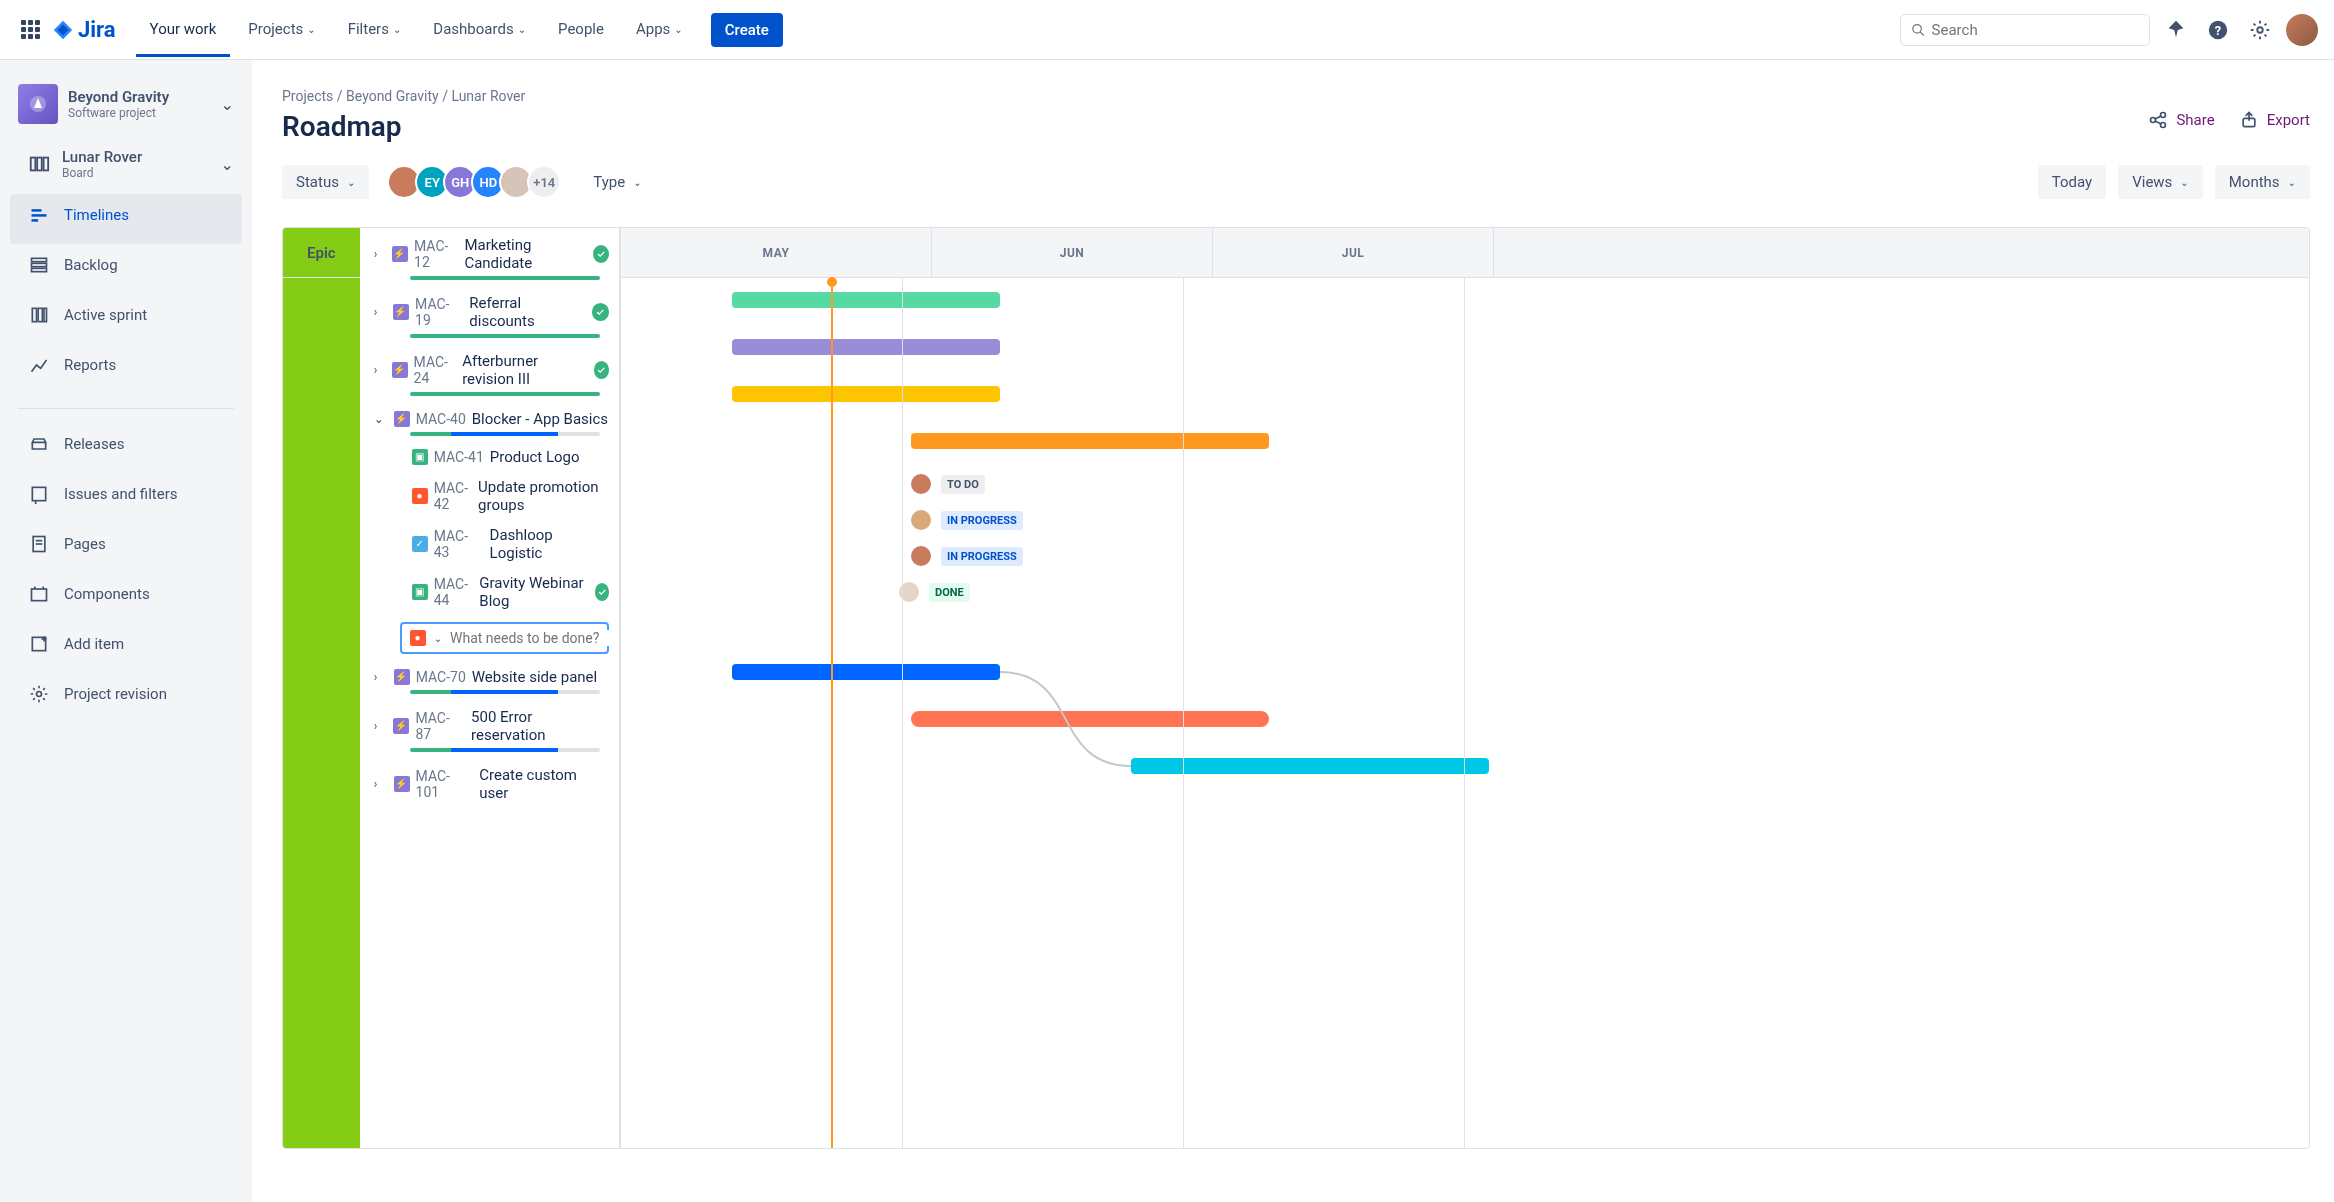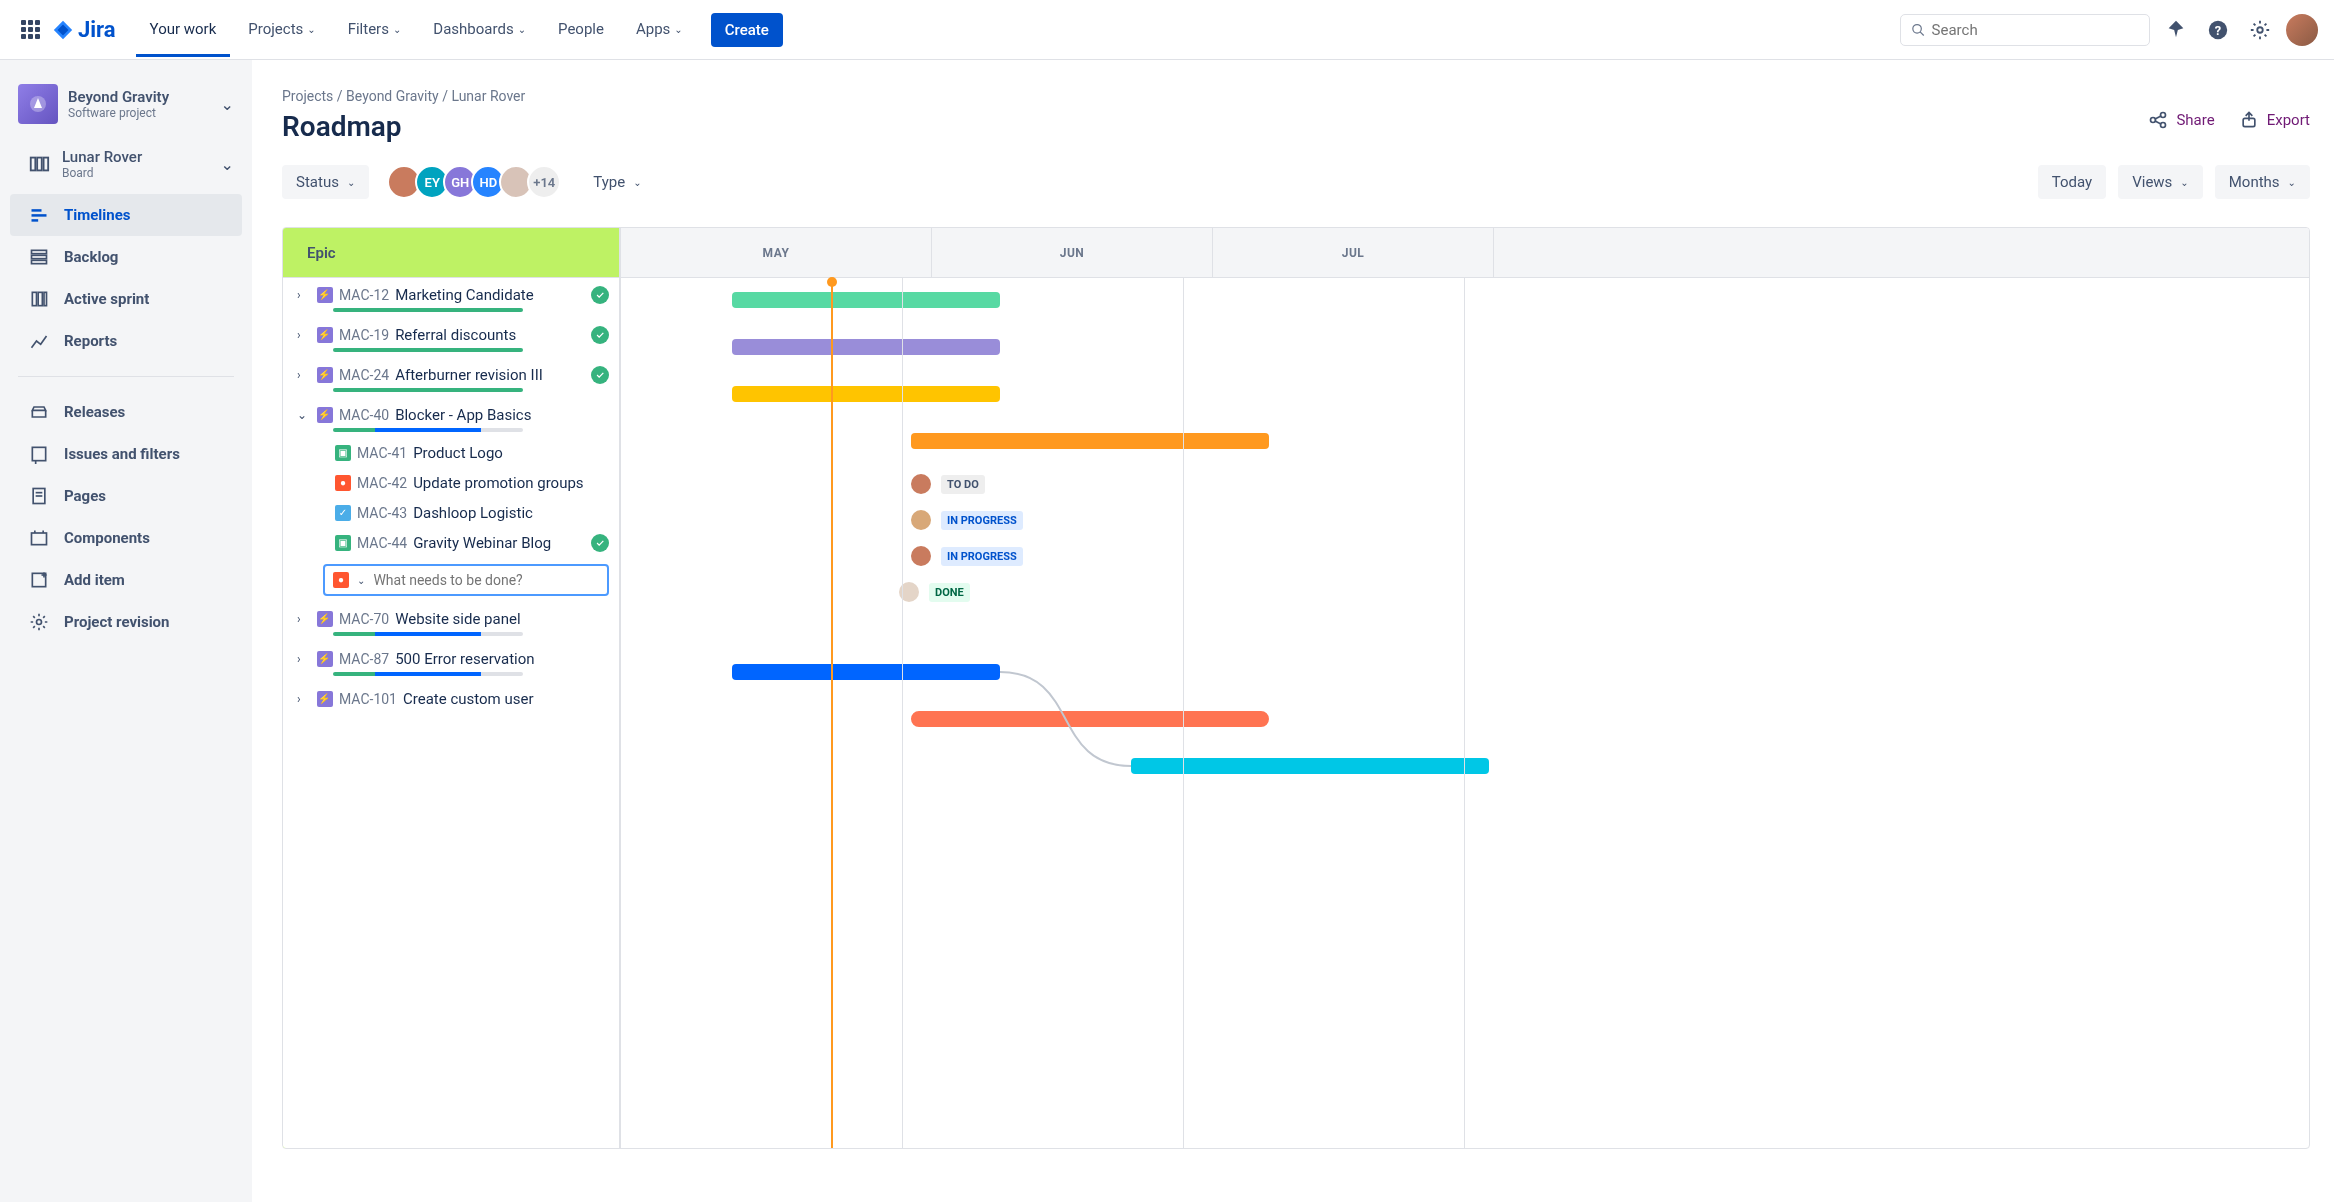--- a/index.html
+++ b/index.html
@@ -25,40 +25,40 @@
 .project-header { display:flex; align-items:center; padding:8px; border-radius:4px; cursor:pointer; }
 .proj-icon { width:40px; height:40px; border-radius:4px; background:linear-gradient(135deg,#8f7ee7,#6554c0); margin-right:10px; display:flex; align-items:center; justify-content:center; }
 .proj-name { font-weight:600; font-size:15px; color:#42526e; }
 .proj-sub { font-size:12px; color:#6b778c; }
 .proj-chev { margin-left:auto; color:#42526e; }
 .board-header { display:flex; align-items:center; padding:8px 8px 8px 18px; cursor:pointer; margin-top:8px;}
 .board-icon { width:22px; height:22px; margin-right:12px; }
 .board-name { font-weight:500; font-size:15px; color:#42526e;}
 .board-sub { font-size:12px; color:#6b778c; }
 .side-nav { margin-top:6px; }
-.side-item { display:flex; align-items:center; padding:10px 10px 10px 18px; border-radius:4px; cursor:pointer; color:#42526e; font-size:15px;font-weight:bold; }
+.side-item { display:flex; align-items:center; padding:10px 10px 18px 18px; border-radius:4px; cursor:pointer; color:#42526e; font-size:15px; }
 .side-item.active { background:#e5e8ec; color:#0052cc; }
 .side-item .si-icon { width:22px; height:22px; margin-right:14px; display:flex; align-items:center; justify-content:center; }
 .side-sep { height:1px; background:#dfe1e6; margin:14px 8px; }
 .content { flex:1; padding:28px 24px 0 30px; overflow:hidden; position:relative; }
 .breadcrumb { font-size:14px; color:#6b778c; margin-bottom:6px; }
 .breadcrumb span { cursor:pointer; }
 .page-head { display:flex; align-items:flex-start; }
 .page-title { font-size:28px; font-weight:600; color:#172b4d; }
 .head-actions { margin-left:auto; display:flex; gap:24px; }
 .head-act { display:flex; align-items:center; gap:8px; color:#701a75; font-size:15px; cursor:pointer; }
 .toolbar { display:flex; align-items:center; margin-top:22px; gap:18px; }
 .tbtn { display:flex; align-items:center; gap:8px; padding:8px 14px; background:#f4f5f7; border-radius:4px; color:#42526e; font-size:15px; cursor:pointer; }
 .avatars { display:flex; }
 .av { width:34px; height:34px; border-radius:50%; border:2px solid #fff; margin-left:-6px; display:flex; align-items:center; justify-content:center; color:#fff; font-size:13px; font-weight:600; }
 .av:first-child { margin-left:0; }
 .av-more { background:#eee; color:#6b778c; }
 .toolbar-right { margin-left:auto; display:flex; gap:12px; }
 .roadmap { margin-top:28px; border:1px solid #dfe1e6; border-radius:4px; display:flex; height:calc(100vh - 280px); overflow:hidden; position:relative; }
-.epic-col { width:338px; border-right:2px solid #dfe1e6; background:#bef264; display:flex; flex-direction:column;}
+.epic-col { width:338px; border-right:2px solid #dfe1e6; background:#84cc16; display:flex; flex-direction:row;}
 .epic-head { padding:16px 24px; font-weight:600; font-size:15px; color:#42526e; border-bottom:1px solid #dfe1e6; height:50px; }
 .epic-list { flex:1; overflow-y:auto; background:#fff; }
 .epic-row { padding:8px 10px 6px 14px; display:flex; flex-direction:column; border-bottom:0; }
 .epic-main { display:flex; align-items:center; gap:6px; }
 .exp { width:14px; cursor:pointer; color:#42526e; font-size:12px; }
 .issue-ic { width:16px; height:16px; border-radius:2px; display:flex; align-items:center; justify-content:center; flex-shrink:0; }
 .ic-epic { background:#8777d9; }
 .ic-story { background:#36b37e; }
 .ic-bug { background:#ff5630; }
 .ic-task { background:#4bade8; }

